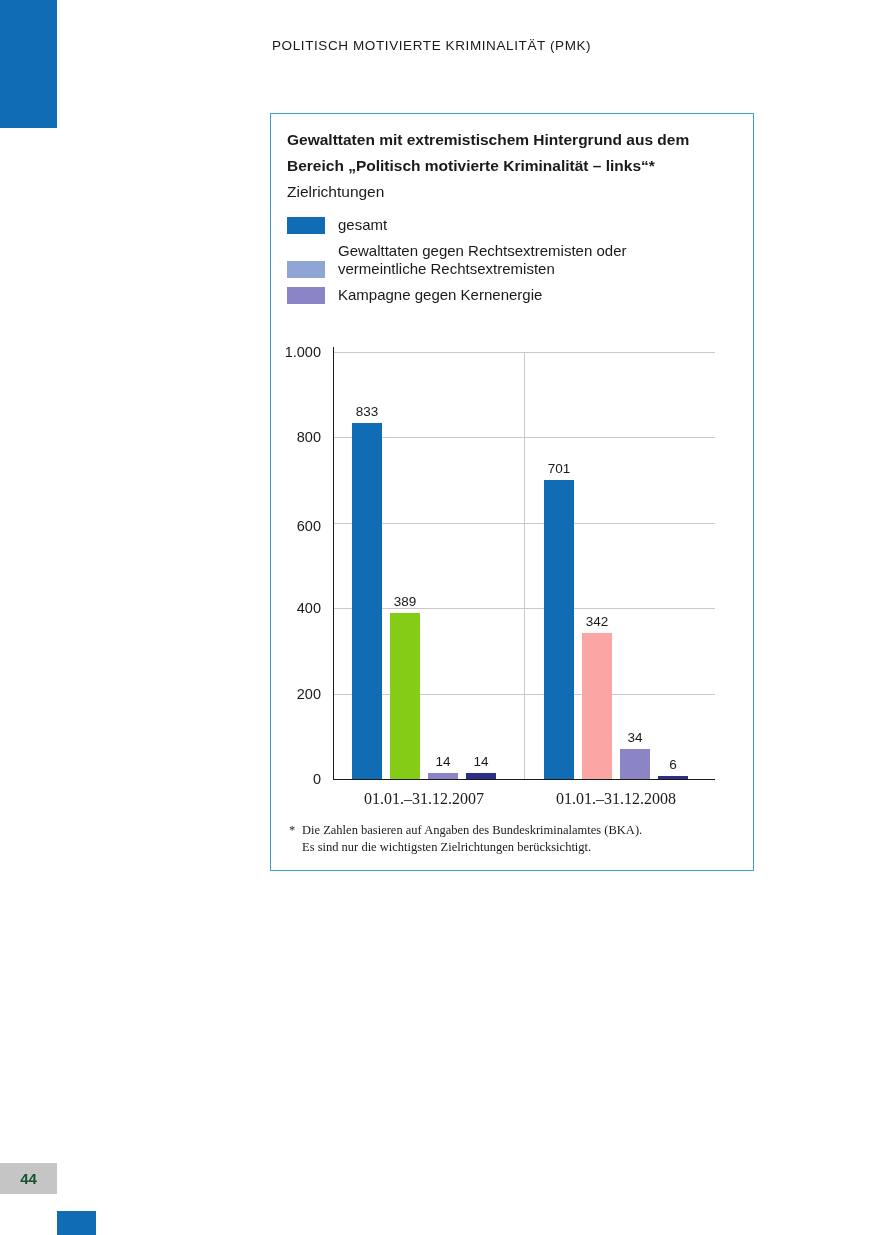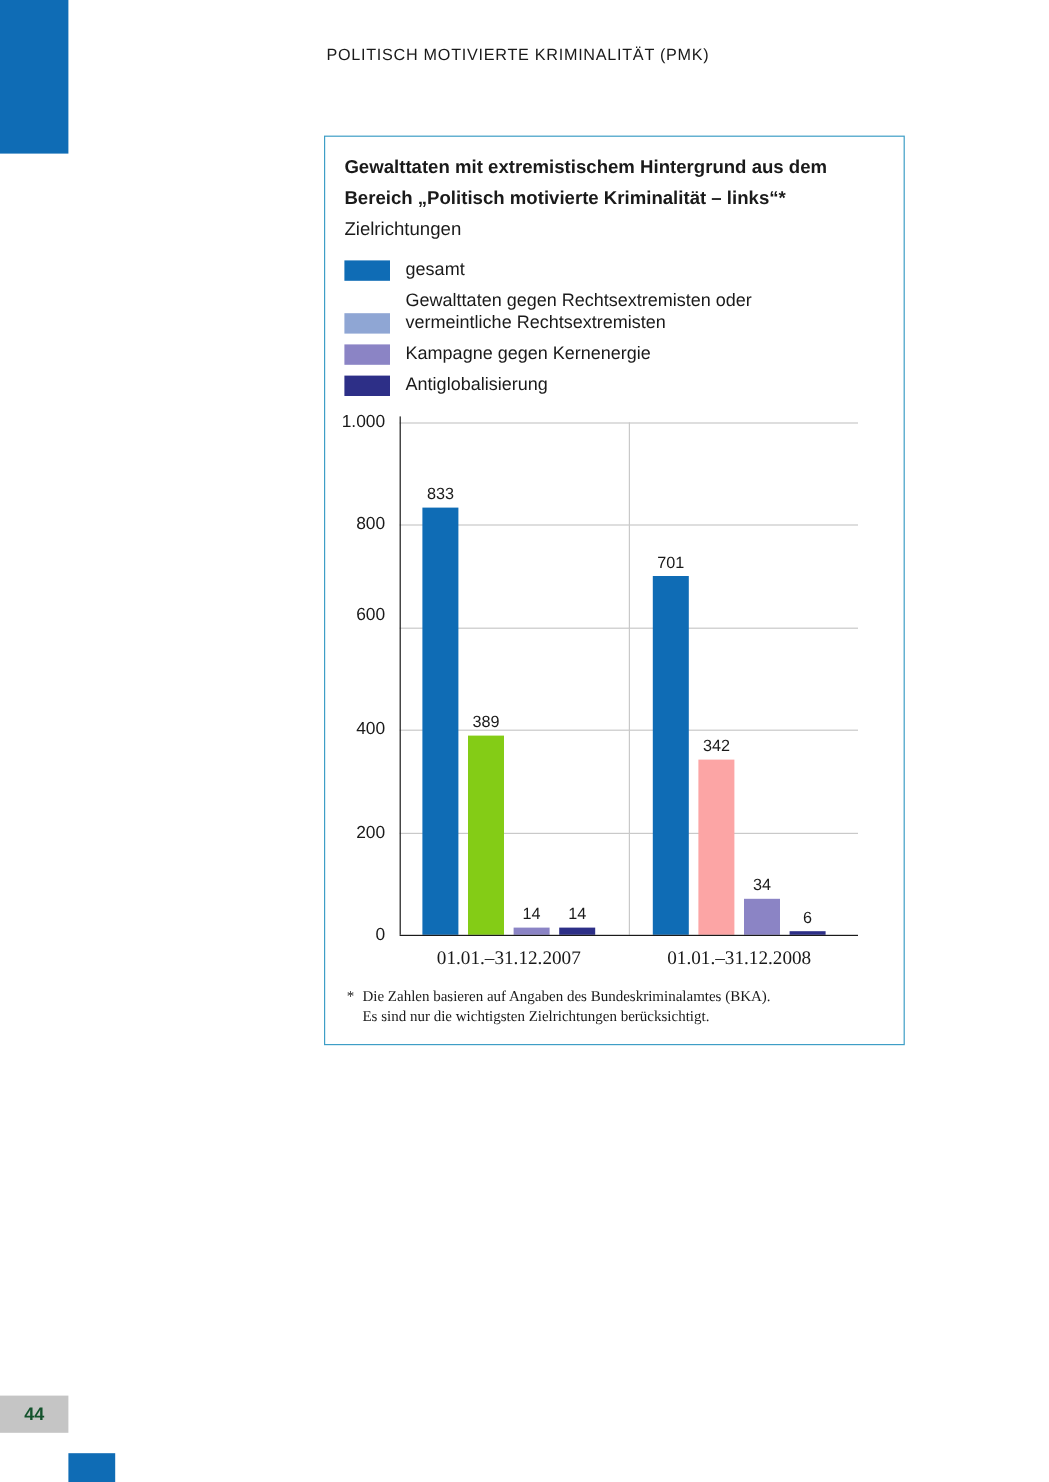--- a/index.html
+++ b/index.html
@@ -71,36 +71,32 @@
       <div class="legend-label">gesamt</div>
     </div>
     <div class="legend-row">
       <div class="swatch" style="background: rgb(143, 166, 212);"></div>
       <div class="legend-label">Gewalttaten gegen Rechtsextremisten oder vermeintliche Rechtsextremisten</div>
     </div>
     <div class="legend-row">
       <div class="swatch" style="background: rgb(139, 132, 197);"></div>
       <div class="legend-label">Kampagne gegen Kernenergie</div>
     </div>
-    <div class="legend-row">
-      <div class="swatch" style="background: rgb(45, 47, 135);"></div>
-      <div class="legend-label">Antiglobalisierung</div>
-    </div>
   </div>
 
   <div class="plot">
     <div class="y-axis-line"></div>
     <div class="center-line"></div>
 
   <div class="gridline" style="top: 0px;"></div>
       <div class="ytick" style="top: -8px;">1.000</div>
       <div class="gridline" style="top: 85px;"></div>
       <div class="ytick" style="top: 77px;">800</div>
       <div class="gridline" style="top: 171px;"></div>
-      <div class="ytick" style="top: 153px;">600</div>
+      <div class="ytick" style="top: 166px;">600</div>
       <div class="gridline" style="top: 256px;"></div>
       <div class="ytick" style="top: 248px;">400</div>
       <div class="gridline" style="top: 342px;"></div>
       <div class="ytick" style="top: 334px;">200</div>
       <div class="gridline baseline" style="top: 427px;"></div>
       <div class="ytick" style="top: 419px;">0</div>
       <div class="bar-group" style="left: 19px;">
         <div class="bar" style="height: 356px; background: rgb(15, 108, 181);">
           <div class="bar-value">833</div>
         </div>

